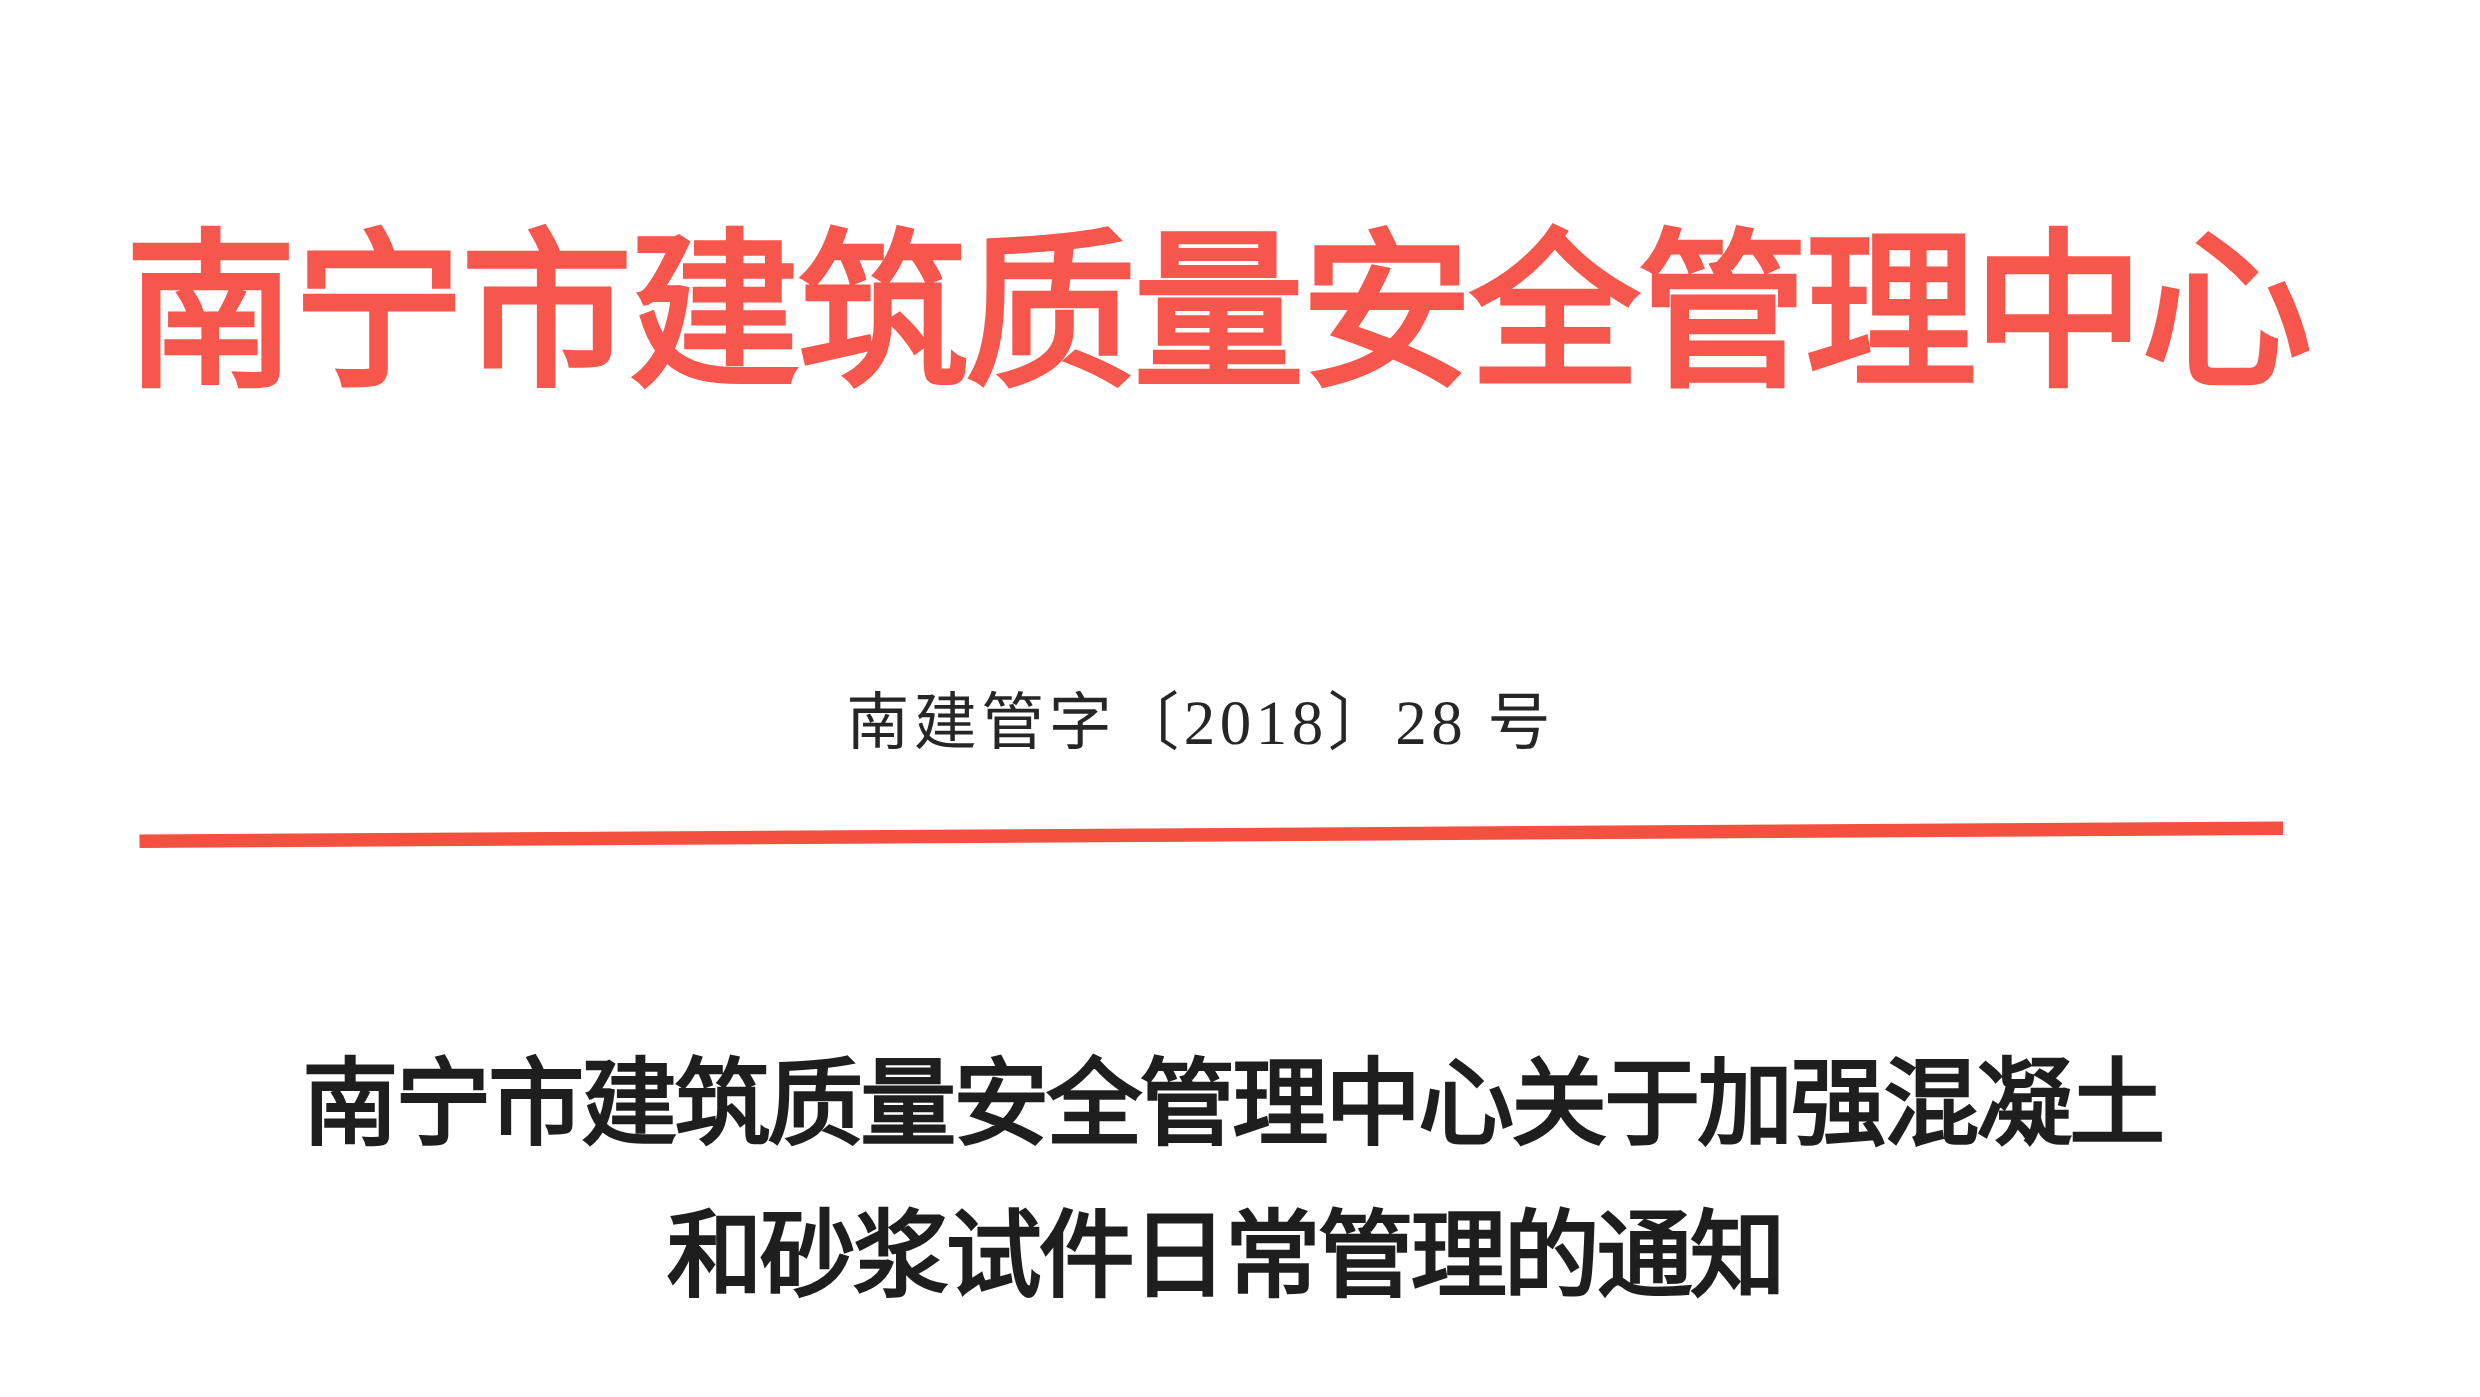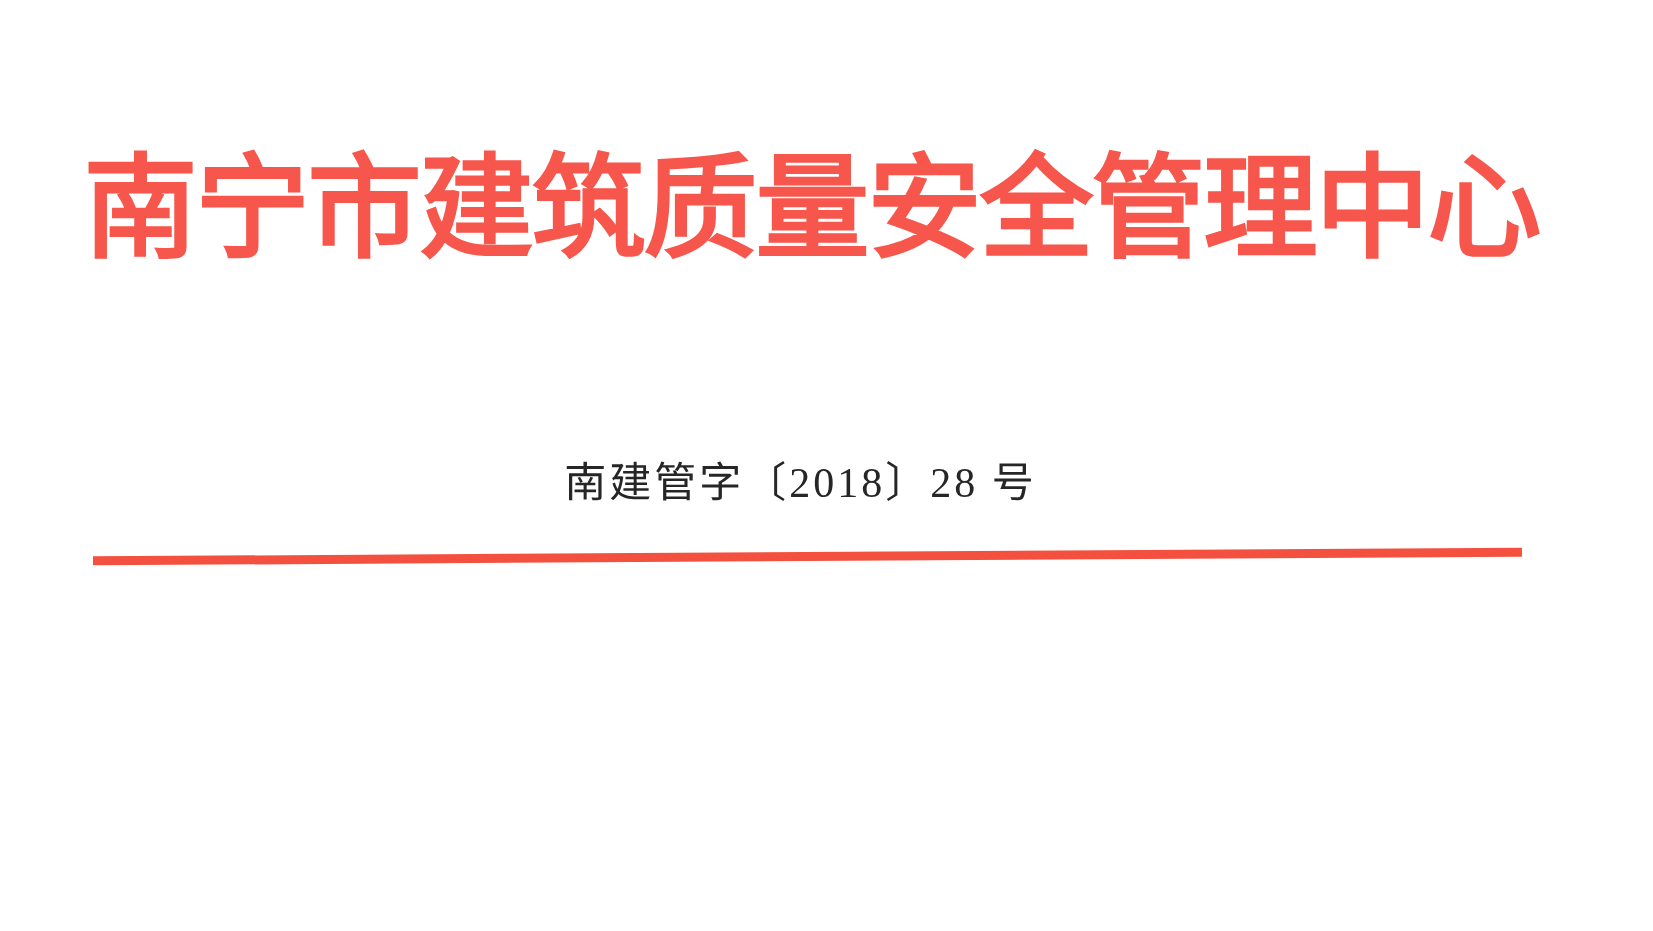--- a/index.html
+++ b/index.html
@@ -79,14 +79,18 @@
 <body>
 
 <div class="page">
 
   <div class="letterhead">南宁市建筑质量安全管理中心</div>
 
   <div class="doc-number">南建管字〔2018〕28 号</div>
 
   <div class="red-rule"></div>
 
+  <div class="notice-title">
+    <div class="title-line title-line-1">南宁市建筑质量安全管理中心关于加强混凝土</div>
+    <div class="title-line title-line-2">和砂浆试件日常管理的通知</div>
+  </div>
 
 </div>
 
 </body></html>

